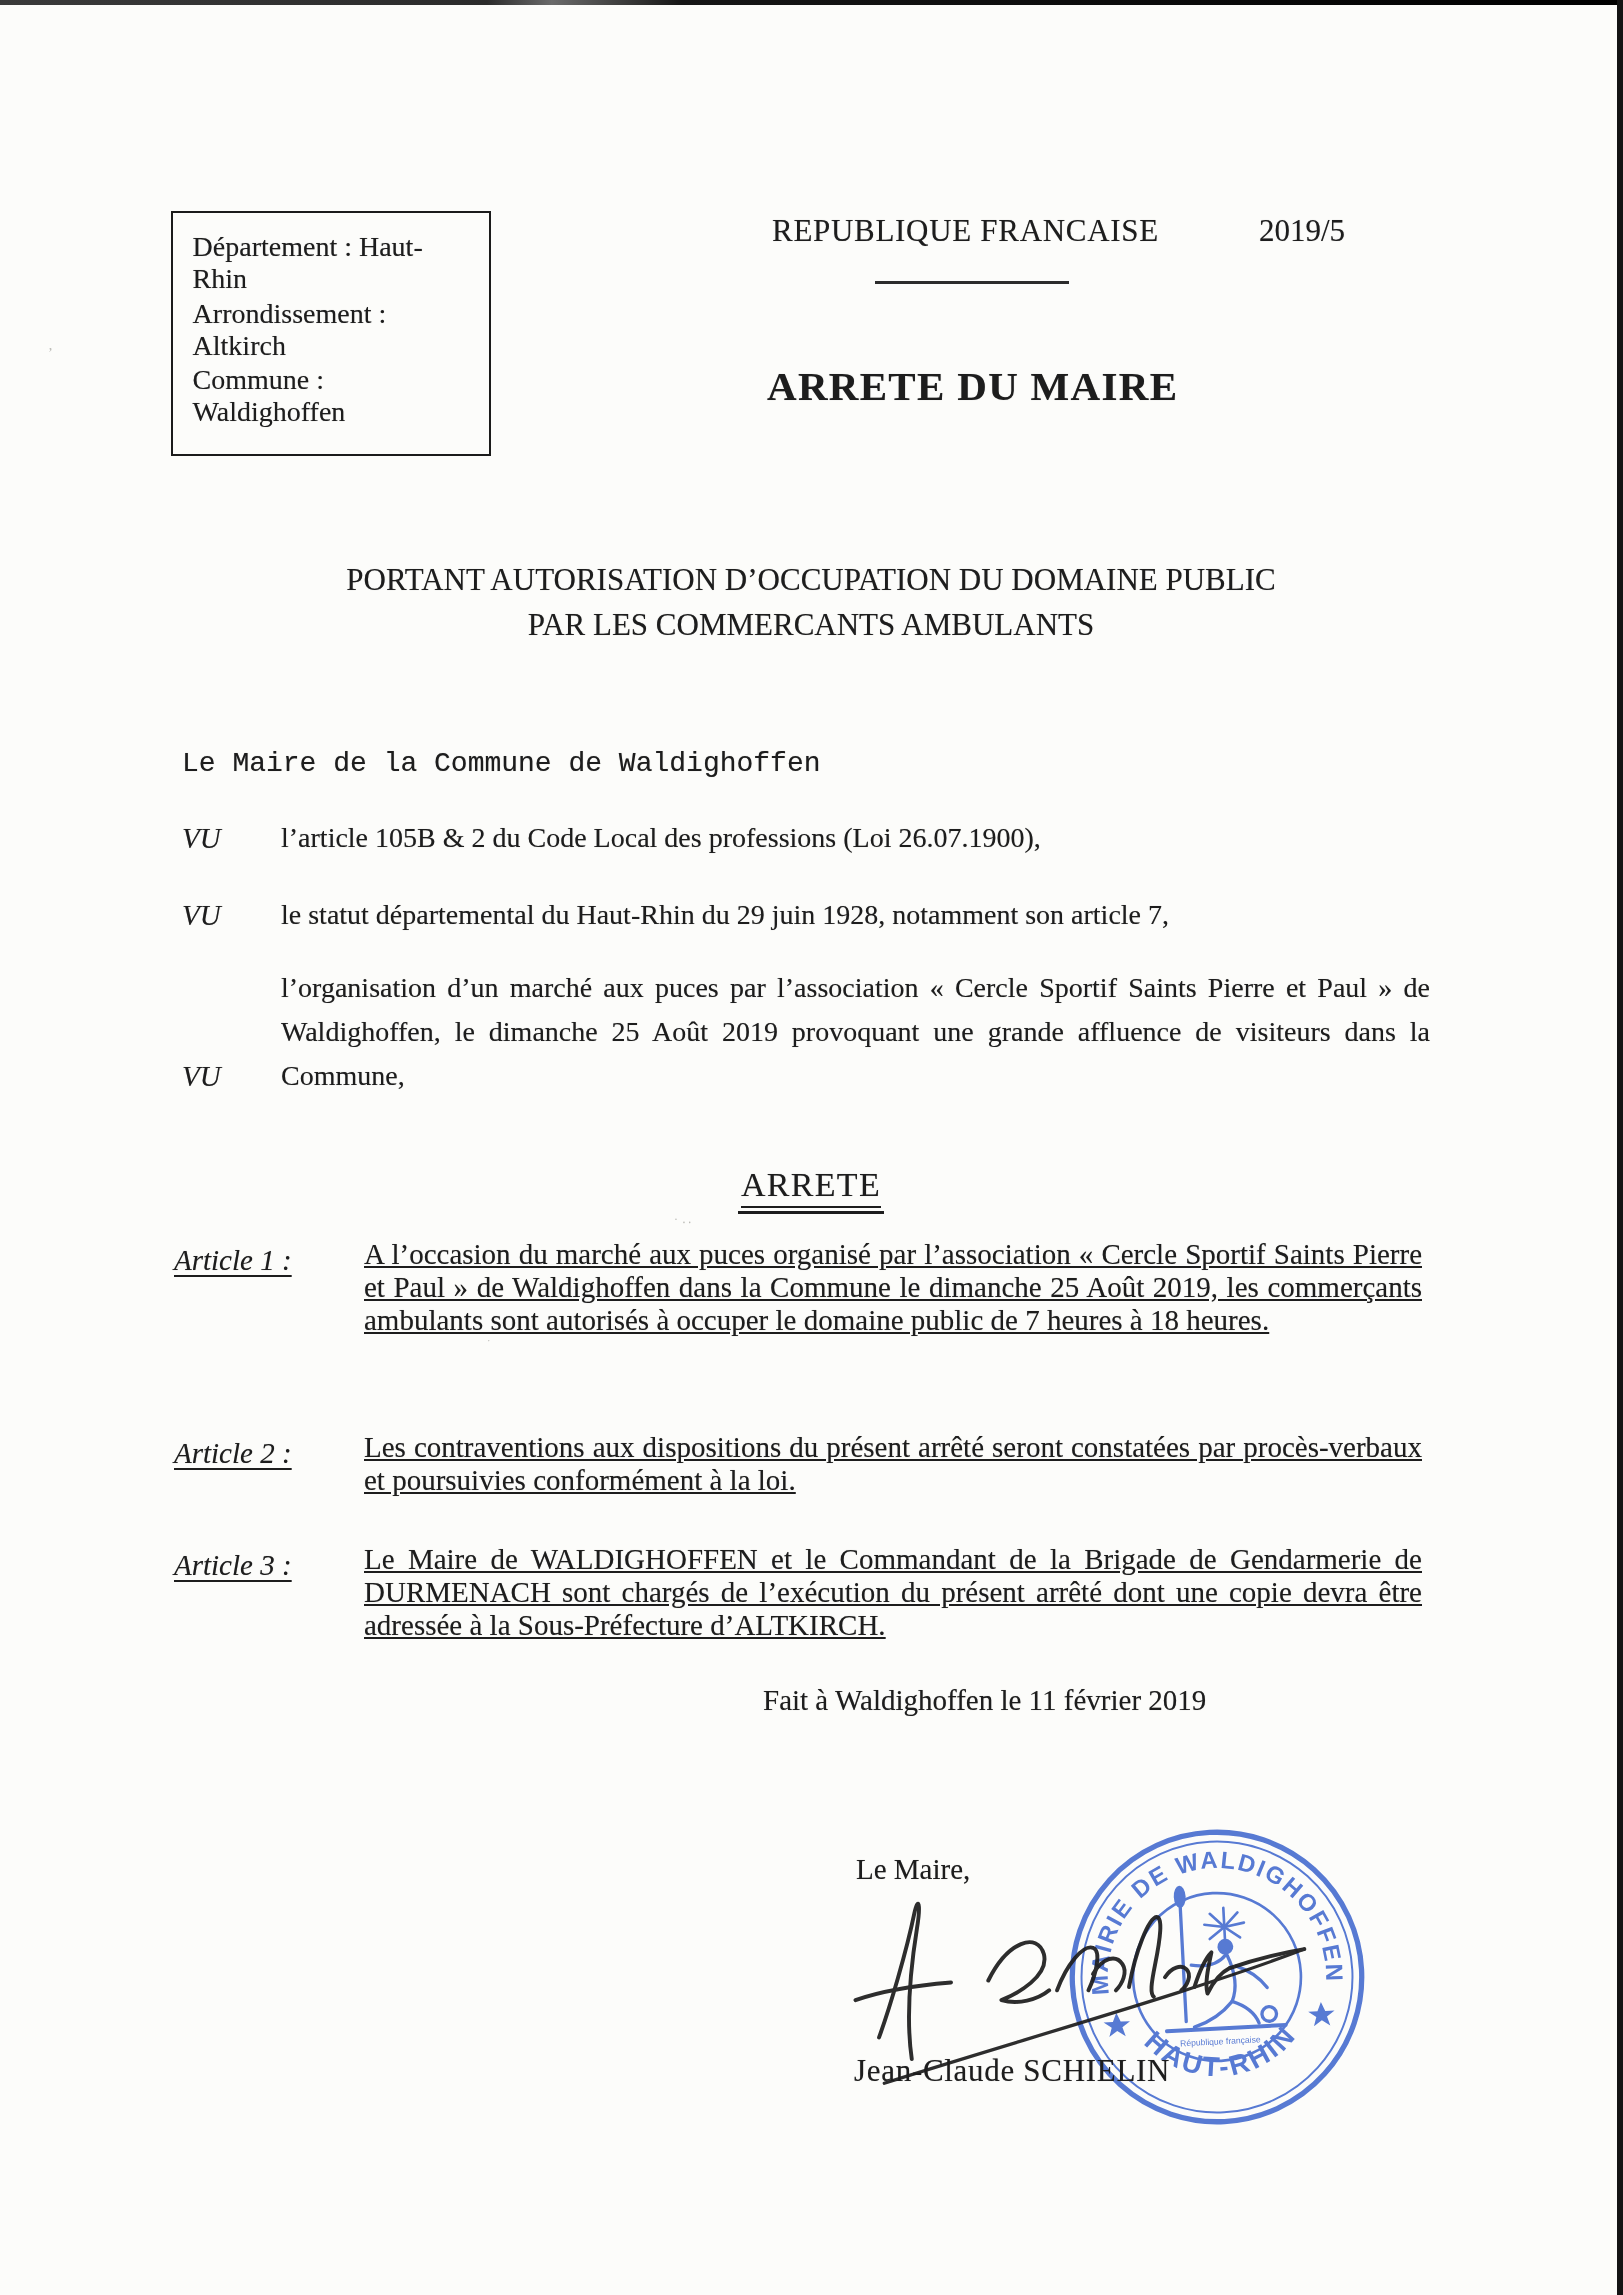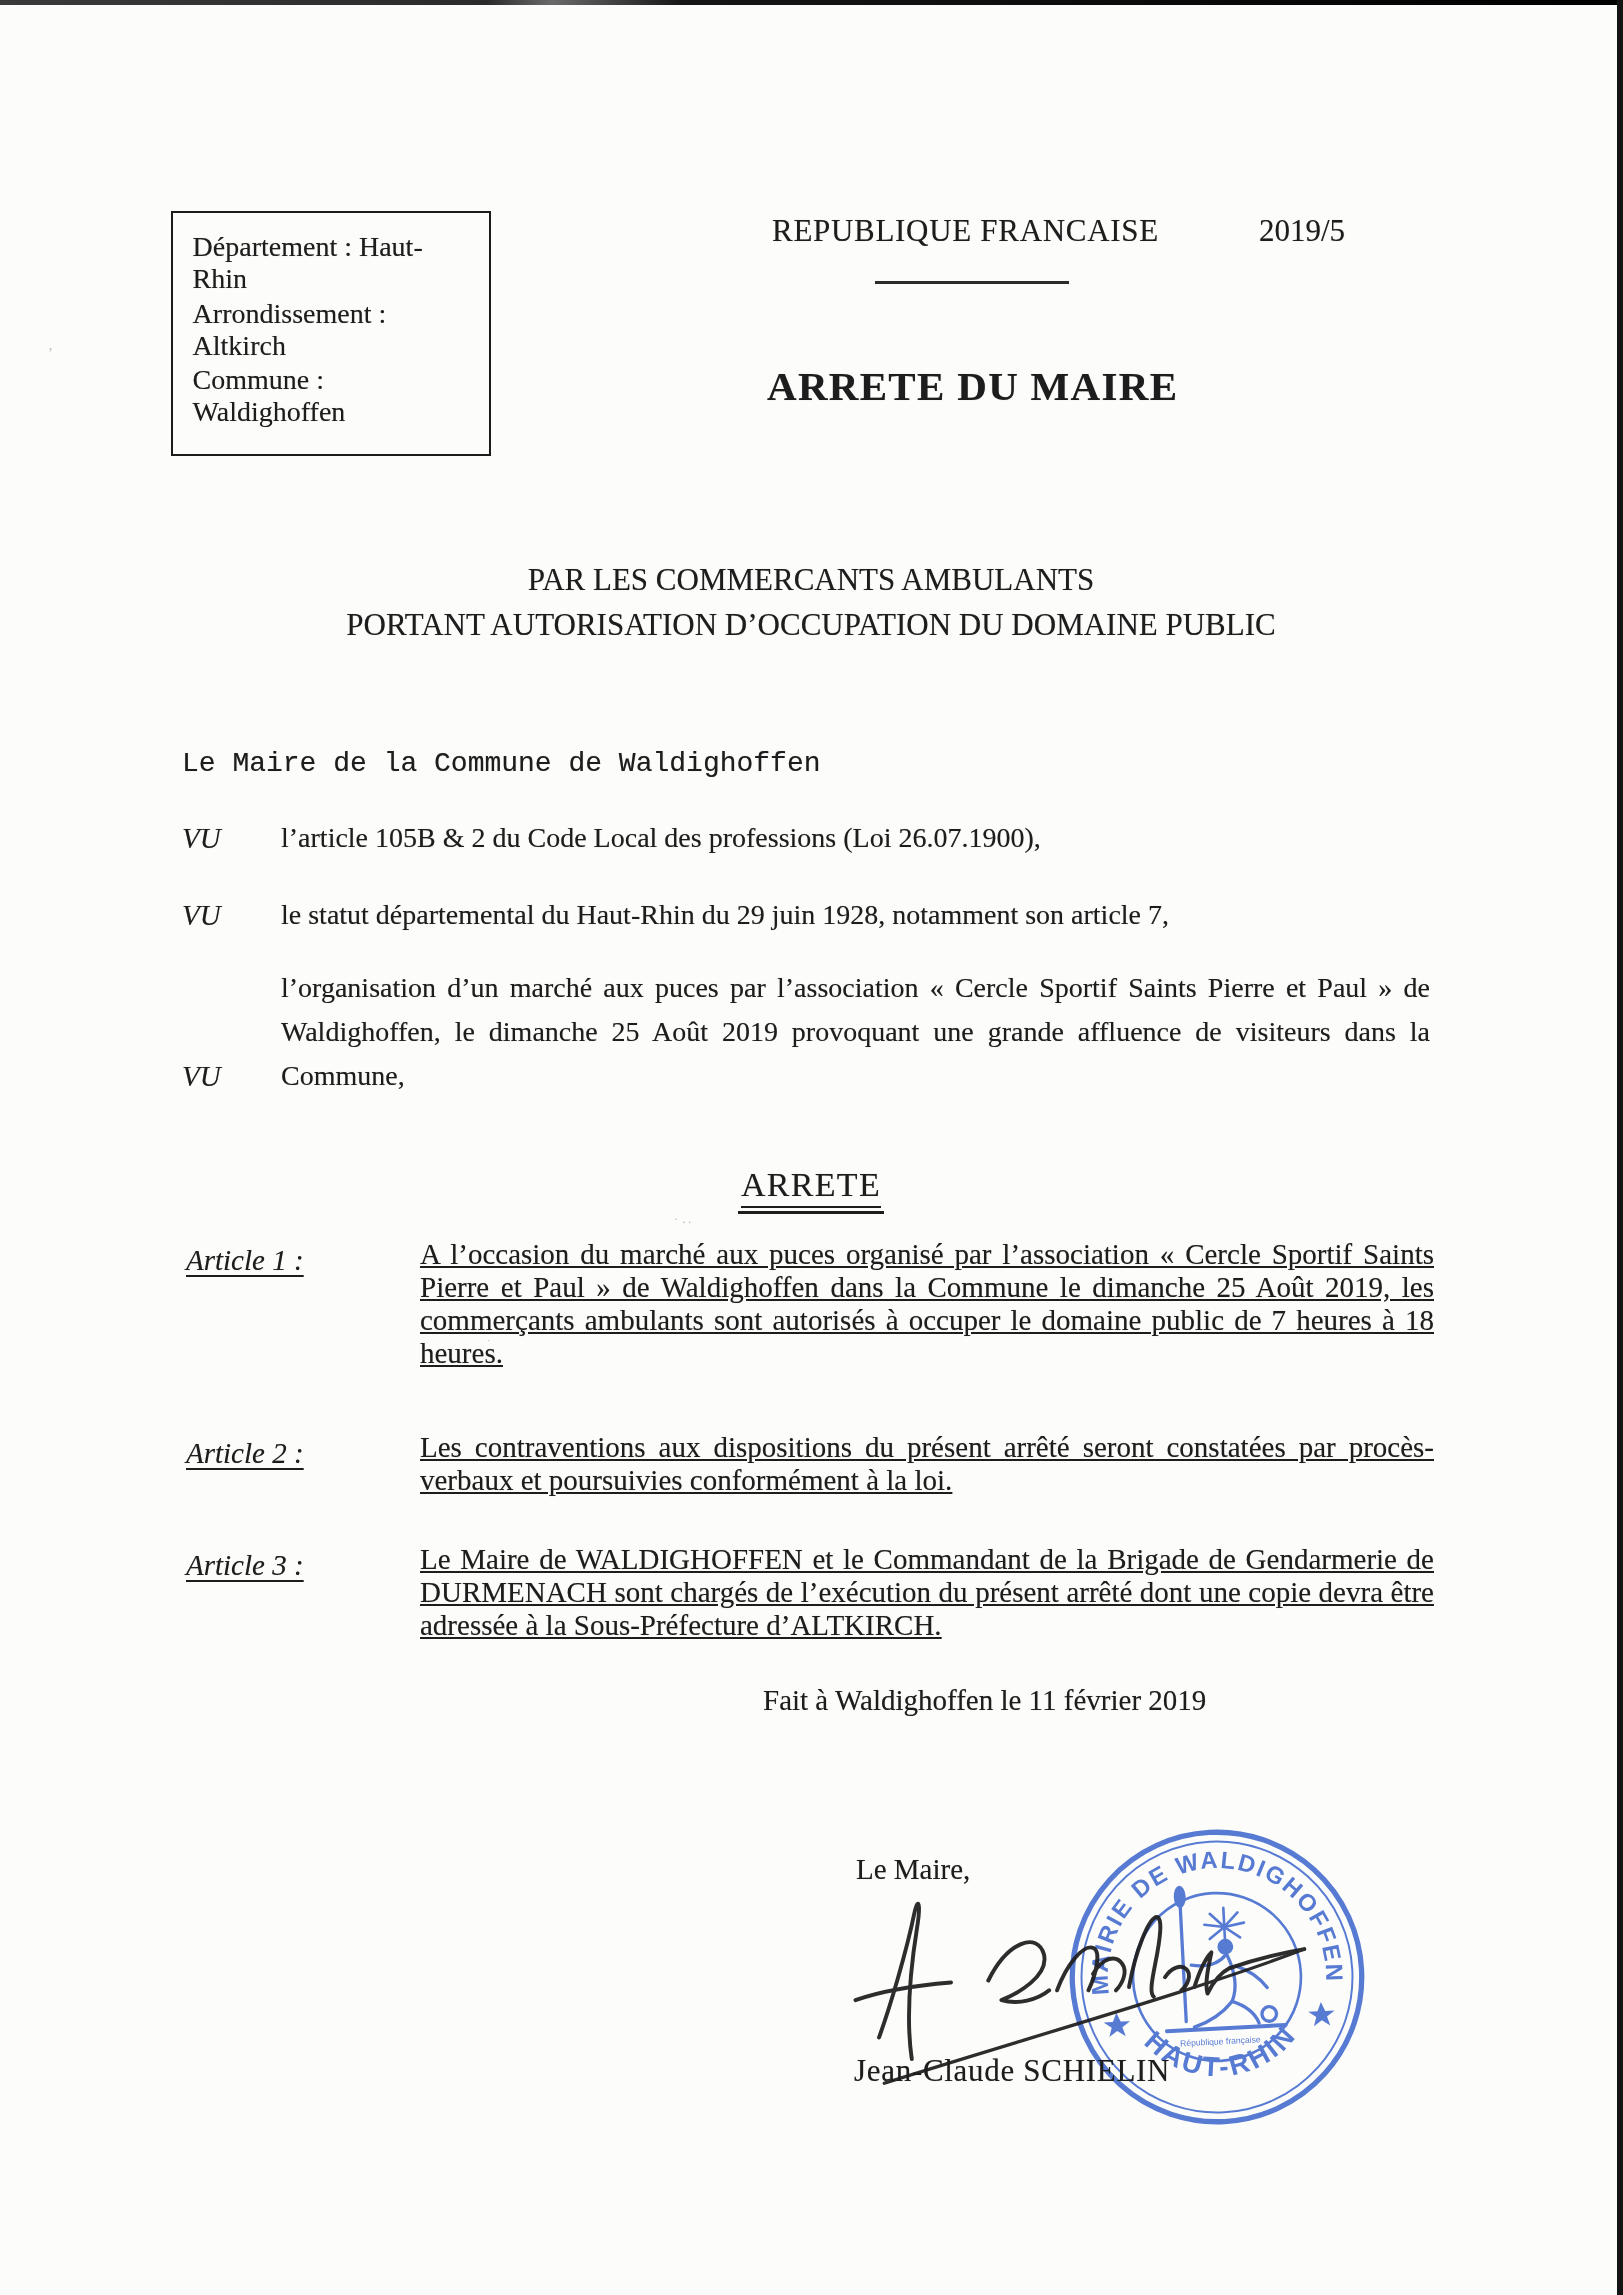--- a/index.html
+++ b/index.html
@@ -36,21 +36,21 @@
   .vu-label{flex:0 0 99px;font-style:italic;font-size:29px;line-height:44px;}
   .vu-text{flex:1;font-size:28px;line-height:44px;text-align:justify;}
   .decision-heading{position:absolute;left:183px;top:1166px;width:1256px;text-align:center;}
   .decision-heading span{
     display:inline-block;font-size:34px;font-weight:normal;letter-spacing:1.3px;
     border-bottom:2.6px solid #1d1d1d;padding-bottom:2px;position:relative;
   }
   .decision-heading span::after{
     content:"";position:absolute;left:-2.6px;right:-2.6px;bottom:-7.9px;height:2.6px;background:#1d1d1d;
   }
-  .article{position:absolute;left:186px;width:1248px;display:flex;gap:44px;}
+  .article{position:absolute;left:174px;width:1248px;display:flex;}
   .article-label{flex:0 0 190px;font-style:italic;font-size:29px;line-height:44px;}
   .article-label u{text-decoration:underline;text-underline-offset:5.2px;}
   .article-text{flex:1;font-size:29px;line-height:33px;text-align:justify;text-decoration:underline;}
   .closing-date{left:763px;top:1684px;font-size:29px;}
   .signatory-title{left:856px;top:1853px;font-size:29px;}
   .signatory-name{left:854px;top:2053px;font-size:31px;letter-spacing:0.7px;z-index:3;}
   .stamp{position:absolute;left:1065px;top:1825px;z-index:2;transform:rotate(-3deg);opacity:.92;}
   .signature{position:absolute;left:841px;top:1866px;z-index:4;}
 </style>
 </head>
@@ -69,22 +69,22 @@
     <div>Arrondissement : Altkirch</div>
     <div>Commune : Waldighoffen</div>
   </div>
 
   <div class="txt soft header-republic">REPUBLIQUE FRANCAISE</div>
   <div class="txt soft header-ref">2019/5</div>
   <div class="header-divider"></div>
   <div class="txt soft main-title">ARRETE DU MAIRE</div>
 
   <div class="subject soft">
+    <div>PORTANT AUTORISATION D’OCCUPATION DU DOMAINE PUBLIC</div>
     <div>PAR LES COMMERCANTS AMBULANTS</div>
-    <div>PORTANT AUTORISATION D’OCCUPATION DU DOMAINE PUBLIC</div>
   </div>
 
   <div class="txt soft intro">Le Maire de la Commune de Waldighoffen</div>
 
   <div class="vu-row" style="top:816px;">
     <div class="vu-label soft">VU</div>
     <div class="vu-text soft">l’article 105B &amp; 2 du Code Local des professions (Loi 26.07.1900),</div>
   </div>
   <div class="vu-row" style="top:893px;">
     <div class="vu-label soft">VU</div>

